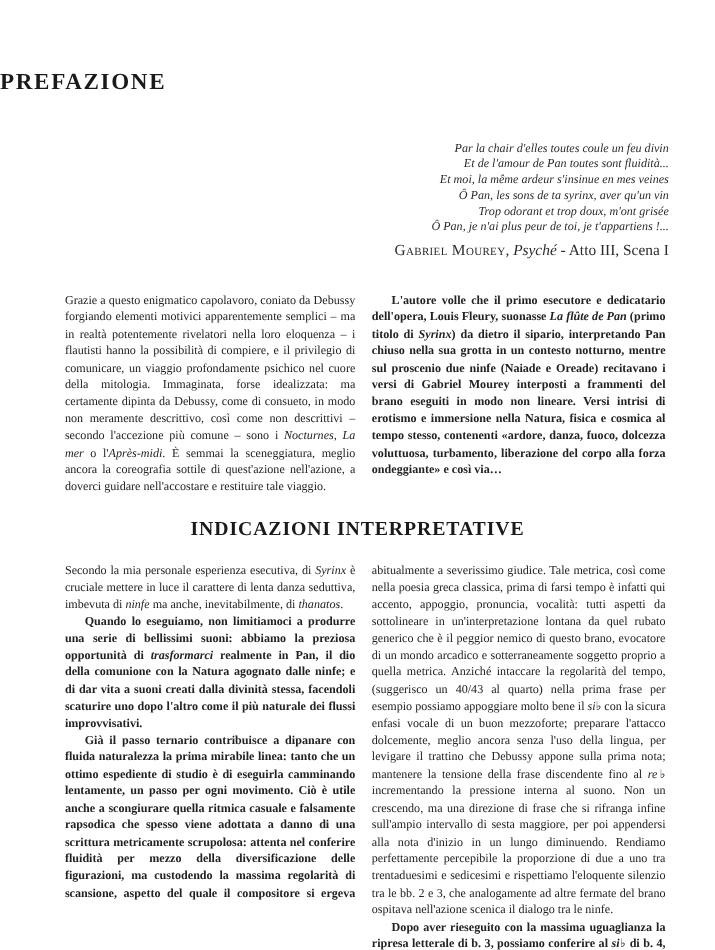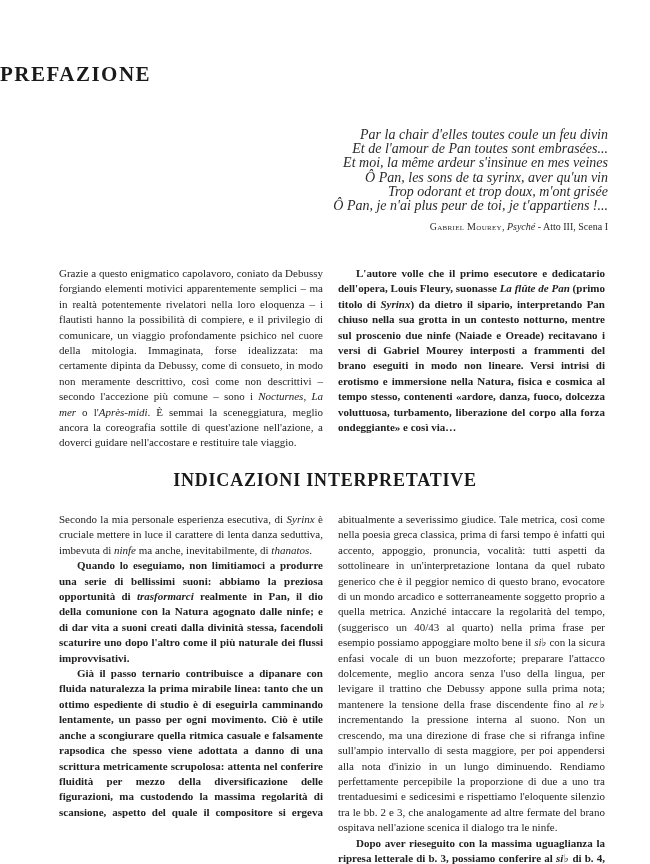--- a/index.html
+++ b/index.html
@@ -9,26 +9,26 @@
     color: #1e1e1e;
     position: relative;
   }
   .page { position: absolute; left: 0; top: 0; width: 650px; height: 864px; }
   .title {
     position: absolute; left: 0; top: 62px; width: 650px;
     text-align: left; font-size: 21px; letter-spacing: 1.5px; color: #1a1a1a;
   }
   .epigraph {
     position: absolute; right: 42px; top: 128px; width: 300px;
-    text-align: right; font-style: italic; font-size: 14px; line-height: 14.2px; color: #2a2a2a;
+    text-align: right; font-style: italic; font-size: 11px; line-height: 14.2px; color: #2a2a2a;
   }
   .epigraph .line { display: block; white-space: nowrap; }
   .attribution {
     position: absolute; right: 42px; top: 221px; width: 300px;
-    text-align: right; font-size: 10px; color: #2a2a2a; white-space: nowrap;
+    text-align: right; font-size: 14px; color: #2a2a2a; white-space: nowrap;
   }
   .sc { font-variant: small-caps; letter-spacing: 0.3px; }
   .col {
     position: absolute; font-size: 11px; line-height: 15.4px;
     text-align: justify; hyphens: manual; color: #222;
   }
   .col p { text-indent: 0; }
   .col p.indent { text-indent: 18px; font-weight: bold; }
   .col-left-1 { left: 59px; top: 266px; width: 264px; }
   .col-right-1 { left: 338px; top: 266px; width: 267px; }
@@ -43,21 +43,21 @@
 </style>
 </head>
 <body>
 
 <div class="page">
 
   <h1 class="title">PREFAZIONE</h1>
 
   <div class="epigraph">
     <span class="line">Par la chair d'elles toutes coule un feu divin</span>
-    <span class="line">Et de l'amour de Pan toutes sont embrasées...</span>
+    <span class="line">Et de l'amour de Pan toutes sont fluidità...</span>
     <span class="line">Et moi, la même ardeur s'insinue en mes veines</span>
     <span class="line">Ô Pan, les sons de ta syrinx, aver qu'un vin</span>
     <span class="line">Trop odorant et trop doux, m'ont grisée</span>
     <span class="line">Ô Pan, je n'ai plus peur de toi, je t'appartiens !...</span>
   </div>
 
   <div class="attribution">
     <span class="sc">Gabriel Mourey</span><span>, </span><em>Psyché</em><span> - Atto III, Scena I</span>
   </div>
 

